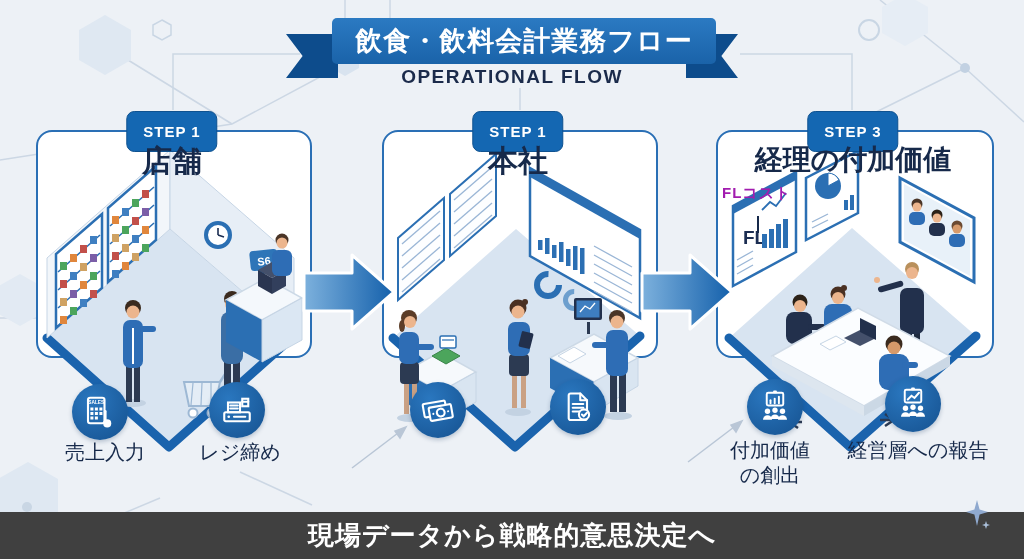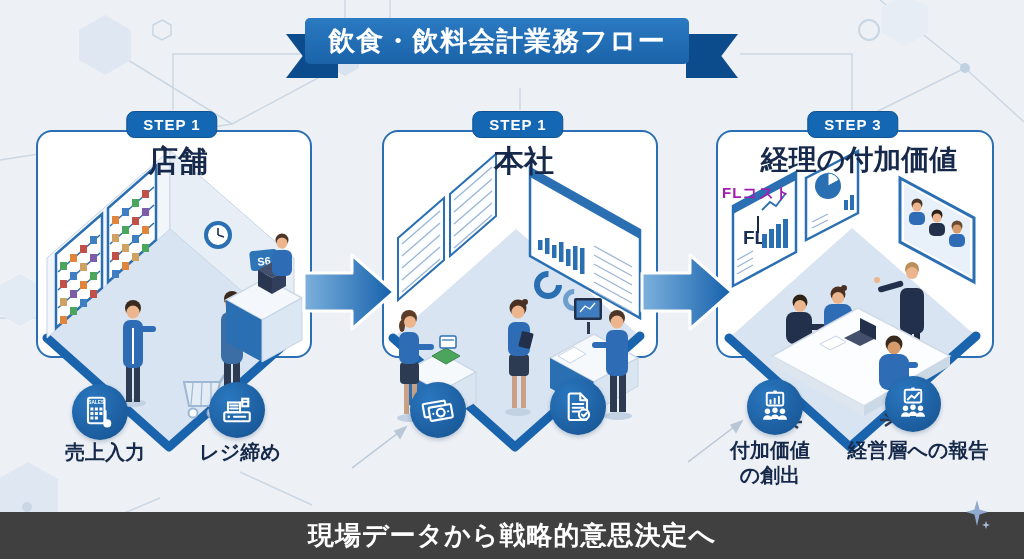--- a/index.html
+++ b/index.html
@@ -5,57 +5,57 @@
   html,body{margin:0;padding:0;background:#edf1f6;}
   #stage{position:relative;width:1024px;height:559px;overflow:hidden;
          font-family:"Liberation Sans","DejaVu Sans",sans-serif;background:#edf1f6;}
   svg{display:block;}
   
   #bg{position:absolute;left:0;top:0;z-index:0;}
   
   .ribbon-tail{position:absolute;top:34px;width:52px;height:44px;background:#0d4c8c;z-index:1;}
   #tail-left{left:286px;clip-path:polygon(0 0,100% 0,100% 100%,0 100%,32% 50%);}
   #tail-right{left:686px;clip-path:polygon(0 0,100% 0,68% 50%,100% 100%,0 100%);}
-  #ribbon-band{position:absolute;left:305px;top:18px;width:384px;height:46px;z-index:2;
+  #ribbon-band{position:absolute;left:332px;top:18px;width:384px;height:46px;z-index:2;
     background:linear-gradient(180deg,#2b7ac2,#1a63a9);border-radius:5px;
     color:#fff;font-size:27px;font-weight:bold;letter-spacing:1px;
     text-align:center;line-height:46px;}
   #ribbon-sub{position:absolute;left:320px;top:66px;width:384px;z-index:2;
     text-align:center;font-size:19px;font-weight:bold;letter-spacing:1.5px;color:#1b2b4b;}
   
   .step-card{position:absolute;top:130px;height:224px;background:#fff;
     border:2.5px solid #2a6fb5;border-radius:16px;z-index:1;}
   #card-1{left:36px;width:272px;}
   #card-2{left:382px;width:272px;}
   #card-3{left:716px;width:274px;}
   .step-badge{position:absolute;top:111px;transform:translateX(-50%);z-index:3;
     background:#1467b2;color:#fff;font-size:15px;font-weight:bold;letter-spacing:1px;
-    padding:4px 16px;border-radius:8px;border:1.5px solid #0f5290;white-space:nowrap;}
+    padding:11px 16px;border-radius:8px;border:1.5px solid #0f5290;white-space:nowrap;}
   .card-title{position:absolute;top:141px;text-align:center;z-index:3;
-    font-weight:bold;color:#16294a;padding-left:6px;}
+    font-weight:bold;color:#16294a;}
   #title-1{left:36px;width:272px;font-size:30px;}
   #title-2{left:382px;width:272px;font-size:30px;}
   #title-3{left:716px;width:274px;font-size:28px;}
   .scene{position:absolute;z-index:2;pointer-events:none;}
   
   .arrow{position:absolute;top:252px;width:94px;height:80px;z-index:4;}
   #arrow-1{left:302px;}
   #arrow-2{left:640px;}
   
   #fl-note{position:absolute;left:722px;top:184px;z-index:4;font-size:15px;
     font-weight:bold;color:#a21caf;letter-spacing:1px;}
   #fl-line{position:absolute;left:757px;top:216px;width:2px;height:17px;
     background:#16294a;z-index:4;}
   
   .icon-circle{position:absolute;width:56px;height:56px;border-radius:50%;z-index:4;
     background:radial-gradient(circle at 35% 30%,#2a77bf,#15518f);
     display:flex;align-items:center;justify-content:center;
     box-shadow:0 2px 4px rgba(20,50,90,.25);}
   .icon-circle svg{width:36px;height:36px;}
-  .icon-label{position:absolute;z-index:4;text-align:center;font-weight:bold;
+  .icon-label{position:absolute;z-index:4;text-align:center;font-weight:normal;
     color:#16294a;font-size:20px;line-height:1.25;white-space:pre-line;}
   
   #footer-bar{position:absolute;left:0;top:512px;width:1024px;height:47px;
     background:#404040;z-index:5;color:#fff;text-align:center;
     font-size:26px;font-weight:bold;letter-spacing:1px;line-height:47px;}
   #sparkle{position:absolute;right:34px;top:499px;z-index:6;}
 </style>
 </head>
 <body>
 
@@ -95,20 +95,21 @@
     <g>
       <circle cx="869" cy="30" r="10" fill="none" stroke="#c9d6e4" stroke-width="2"></circle>
       <circle cx="965" cy="68" r="5" fill="#c2d1e2"></circle>
       <circle cx="27" cy="507" r="5" fill="#c9d6e4"></circle>
     </g>
   </svg>
 
   <div class="ribbon-tail" id="tail-left"></div>
   <div class="ribbon-tail" id="tail-right"></div>
   <div id="ribbon-band">飲食・飲料会計業務フロー</div>
+  <div id="ribbon-sub">OPERATIONAL FLOW</div>
 
   <div class="step-card" id="card-1"></div>
   <div class="step-card" id="card-2"></div>
   <div class="step-card" id="card-3"></div>
 
   <div class="step-badge" style="left:172px">STEP 1</div>
   <div class="step-badge" style="left:518px">STEP 1</div>
   <div class="step-badge" style="left:853px">STEP 3</div>
 
   <div class="card-title" id="title-1">店舗</div>

